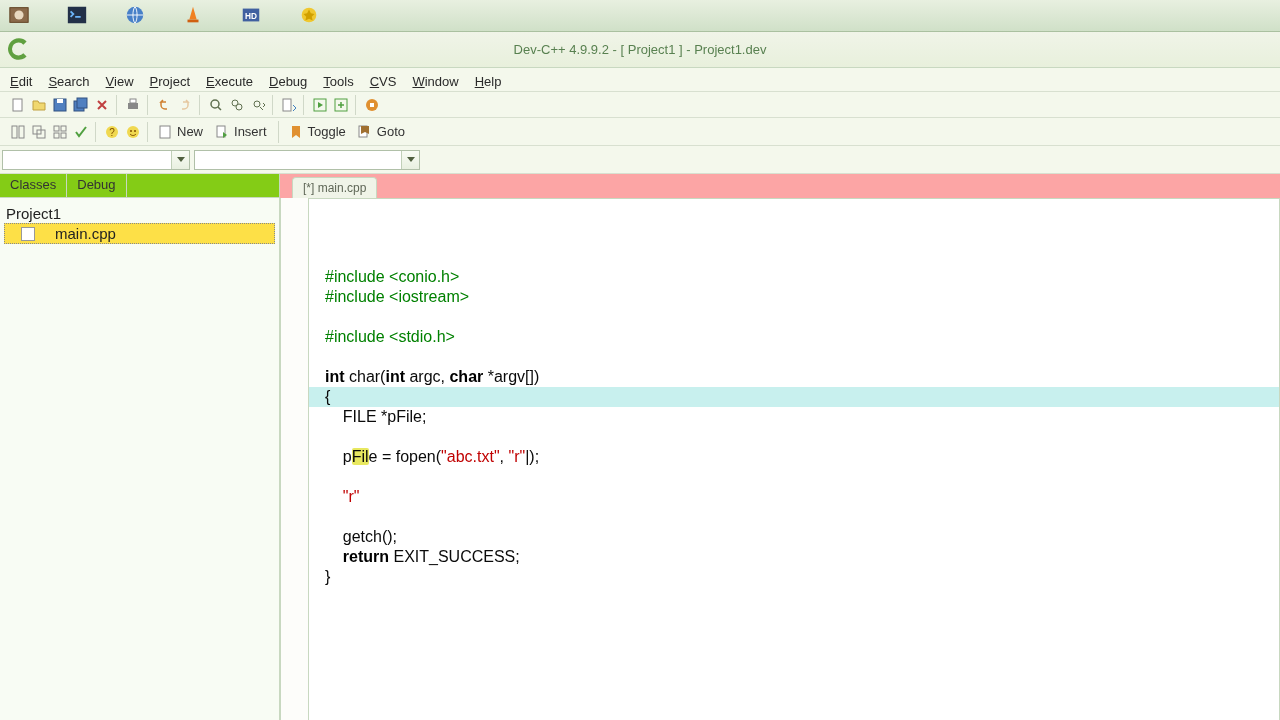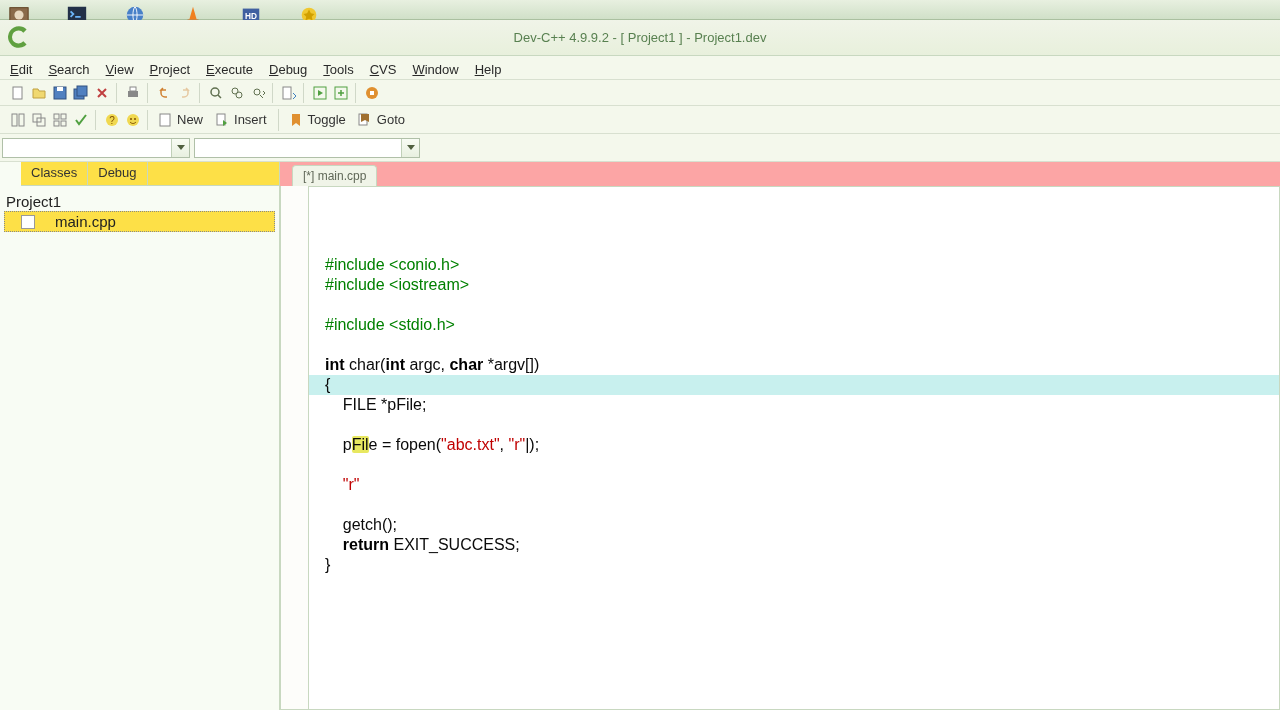--- a/index.html
+++ b/index.html
@@ -1,18 +1,18 @@
 <!DOCTYPE html>
 <html><head>
 <meta charset="utf-8">
 <style>
 * { margin:0; padding:0; box-sizing:border-box; font-family:"Segoe UI",Tahoma,sans-serif; }
 body { width:1280px; height:720px; overflow:hidden; background:#fff; }
 
-.taskbar { height:20px; background:linear-gradient(#e8f0e0,#d0e0c8); display:flex; gap:32px; padding:2px 6px; border-bottom:1px solid #aac0a0; }
+.taskbar { height:32px; background:linear-gradient(#e8f0e0,#d0e0c8); display:flex; gap:32px; padding:2px 6px; border-bottom:1px solid #aac0a0; }
 .taskbar-icon { width:26px; height:26px; display:flex; align-items:center; justify-content:center; }
 .taskbar-icon svg { width:22px; height:22px; }
 
 .titlebar { height:36px; background:linear-gradient(#f0f4e8,#e8f0dc); display:flex; align-items:center; justify-content:center; border-bottom:1px solid #c8d8c0; position:relative; }
 .titlebar .logo { position:absolute; left:6px; top:4px; width:26px; height:26px; }
 .titlebar-text { color:#588050; font-size:13px; font-weight:500; }
 
 .menubar { height:24px; background:#f4f8ec; border-bottom:1px solid #d8e0d0; display:flex; align-items:flex-end; padding:0 2px; }
 .menubar span { padding:2px 8px; font-size:13px; color:#2a2a2a; cursor:default; }
 .menubar span:first-letter { text-decoration:underline; }
@@ -30,21 +30,21 @@
 .combobar { height:28px; background:#f4f8ec; border-bottom:1px solid #d8e0d0; display:flex; align-items:center; padding:2px 2px; gap:4px; }
 .combo { height:20px; background:#fff; border:1px solid #b0c0a8; display:flex; align-items:center; }
 .combo.first { width:188px; }
 .combo.second { width:226px; }
 .combo-drop { width:18px; height:18px; background:linear-gradient(#f8fcf4,#e8f0e0); border-left:1px solid #c0d0b8; margin-left:auto; display:flex; align-items:center; justify-content:center; }
 .combo-drop svg { width:8px; height:5px; }
 
 .workspace { display:flex; height:calc(720px - 30px - 36px - 24px - 26px - 28px - 28px); }
 
 .sidebar { width:280px; background:#f8fcf4; border-right:1px solid #c8d8c0; display:flex; flex-direction:column; }
-.side-tabs { display:flex; height:24px; background:#fde047; border-bottom:1px solid #c8d8c0;margin-left:21px; }
+.side-tabs { display:flex; height:24px; background:#84cc16; border-bottom:1px solid #c8d8c0; }
 .side-tab { padding:3px 10px; font-size:13px; color:#333; border-right:1px solid #c8d8c0; cursor:default; }
 .tree { padding:6px 4px; font-size:15px; color:#222; }
 .tree-root { padding:1px 2px; }
 .tree-item { padding:1px 2px 1px 16px; display:flex; align-items:center; gap:4px; }
 .tree-item.sel { background:#fde047; border:1px dotted #888;gap:20px; }
 .file-icon { width:14px; height:14px; background:#fff; border:1px solid #999; display:inline-block; }
 
 .editor-area { flex:1; display:flex; flex-direction:column; background:#fca5a5; }
 .file-tabs { height:24px; display:flex; align-items:flex-end; padding-left:12px; }
 .file-tab { padding:3px 10px; font-size:12px; color:#606858; border:1px solid #c8d8c0; border-bottom:none; border-radius:4px 4px 0 0; background:#f0f4e8; }

